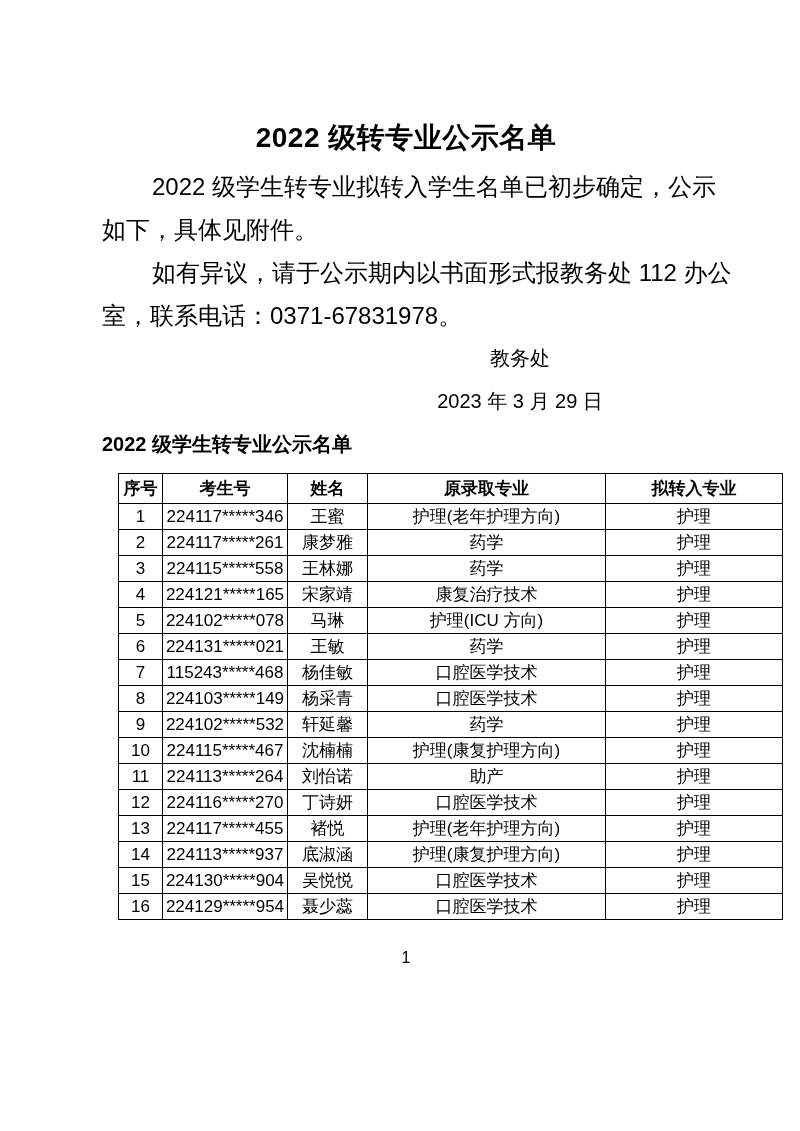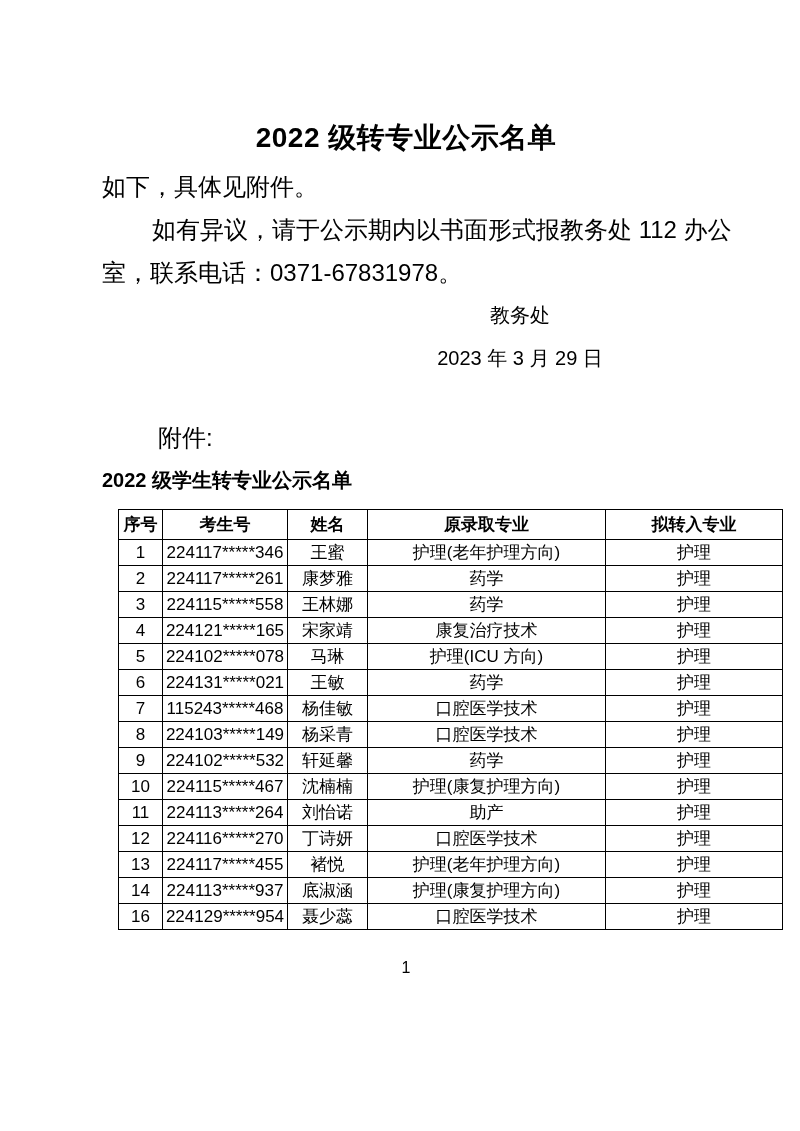--- a/index.html
+++ b/index.html
@@ -86,31 +86,31 @@
 </style>
 </head>
 <body>
 
 <div class="page">
   <div class="content">
 
     <div class="doc-title">2022 级转专业公示名单</div>
 
     <div class="paragraphs">
+      <div class="body-line first">2022 级学生转专业拟转入学生名单已初步确定，公示</div>
       <div class="body-line">如下，具体见附件。</div>
       <div class="body-line first">如有异议，请于公示期内以书面形式报教务处 112 办公</div>
       <div class="body-line">室，联系电话：0371-67831978。</div>
     </div>
 
     <div class="signature-block">
       <div>教务处</div>
       <div>2023 年 3 月 29 日</div>
     </div>
 
-    <div class="attachment-label">附件:</div>
 
     <div class="table-title">2022 级学生转专业公示名单</div>
 
     <table class="roster">
       <colgroup>
           <col style="width: 44px;">
           <col style="width: 125px;">
           <col style="width: 80px;">
           <col style="width: 238px;">
           <col style="width: 177px;">
@@ -217,20 +217,27 @@
             <td>护理</td>
           </tr>
           <tr>
             <td>14</td>
             <td>224113*****937</td>
             <td>底淑涵</td>
             <td>护理(康复护理方向)</td>
             <td>护理</td>
           </tr>
           <tr>
+            <td>15</td>
+            <td>224130*****904</td>
+            <td>吴悦悦</td>
+            <td>口腔医学技术</td>
+            <td>护理</td>
+          </tr>
+          <tr>
             <td>16</td>
             <td>224129*****954</td>
             <td>聂少蕊</td>
             <td>口腔医学技术</td>
             <td>护理</td>
           </tr>
         </tbody>
     </table>
 
     <div class="page-number">1</div>

